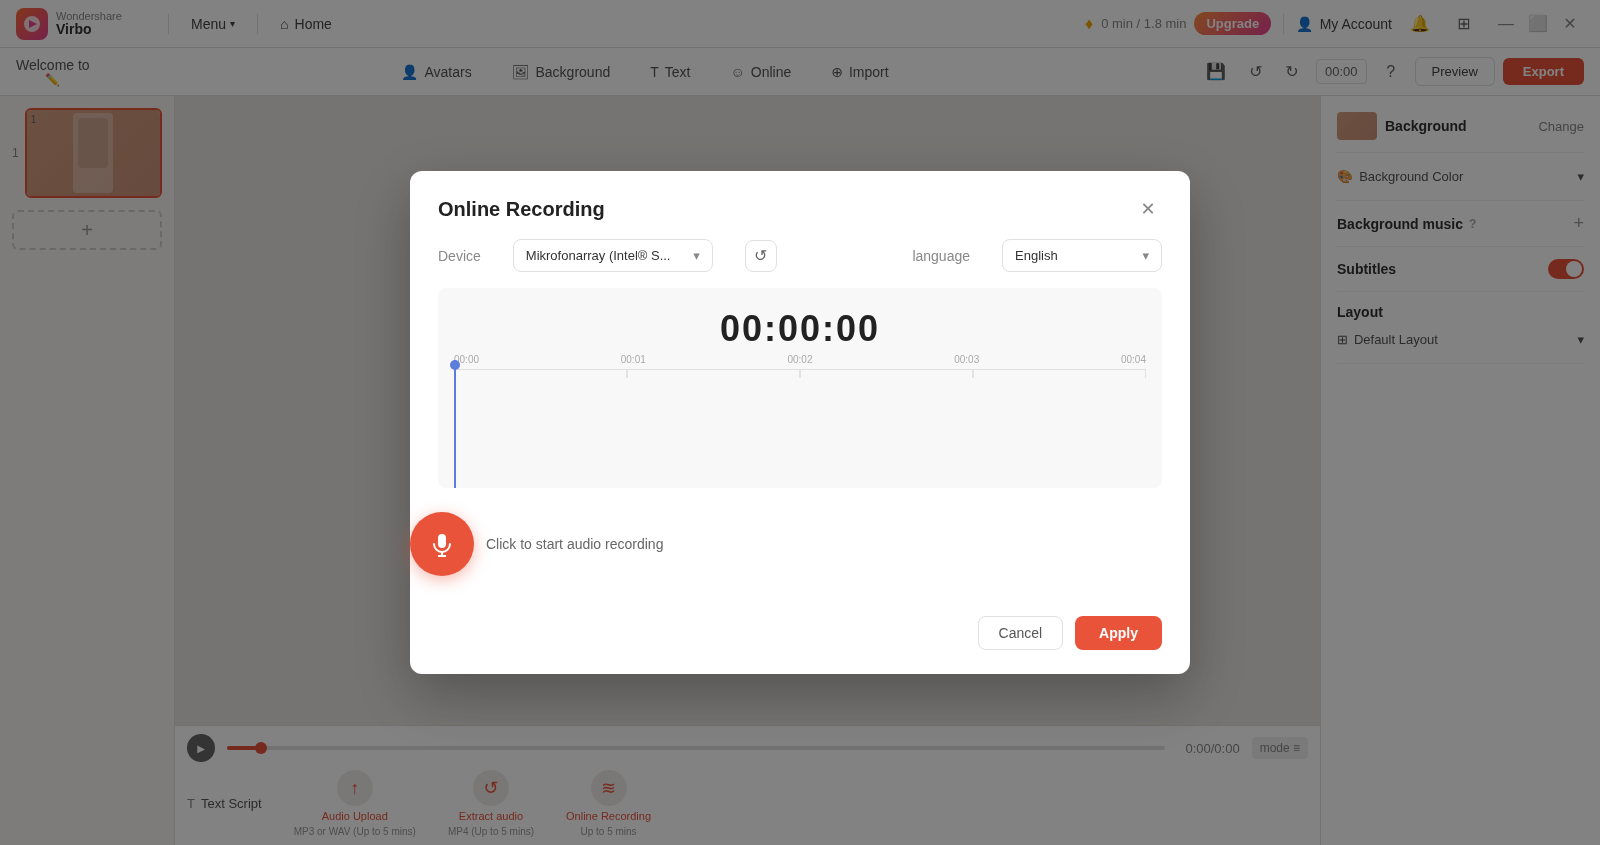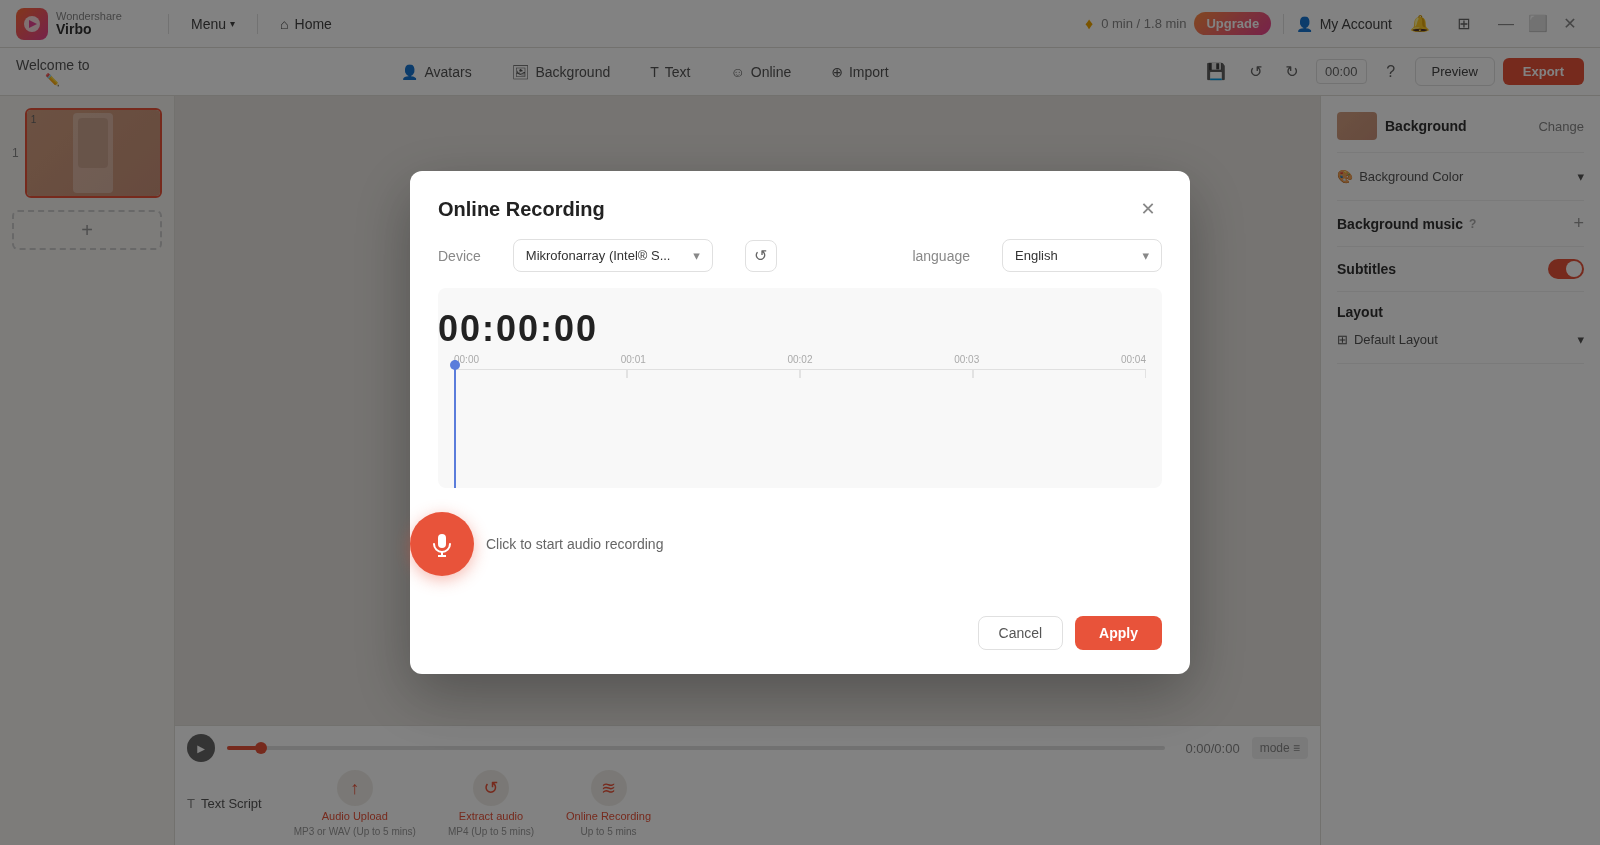--- a/index.html
+++ b/index.html
@@ -86,21 +86,21 @@
     .modal-close { width: 28px; height: 28px; display: flex; align-items: center; justify-content: center; border-radius: 50%; cursor: pointer; color: #888; font-size: 18px; }
     .modal-body { padding: 0 28px; flex: 1; }
     .device-row { display: flex; align-items: center; gap: 32px; margin-bottom: 16px; }
     .device-label { font-size: 14px; color: #888; }
     .device-select { display: flex; align-items: center; gap: 8px; border: 1px solid #e0e0e0; border-radius: 8px; padding: 8px 12px; font-size: 13px; color: #333; cursor: pointer; min-width: 200px; }
     .device-select-arrow { margin-left: auto; color: #888; }
     .refresh-btn { width: 32px; height: 32px; border-radius: 8px; border: 1px solid #e0e0e0; display: flex; align-items: center; justify-content: center; cursor: pointer; color: #666; }
     .lang-label { font-size: 14px; color: #888; margin-left: auto; }
     .lang-select { display: flex; align-items: center; gap: 8px; border: 1px solid #e0e0e0; border-radius: 8px; padding: 8px 12px; font-size: 13px; color: #333; cursor: pointer; min-width: 160px; }
     .waveform-area { background: #f8f8f8; border-radius: 8px; height: 200px; position: relative; overflow: hidden; }
-    .timer-display { font-size: 36px; font-weight: 700; color: #222; padding-top: 20px; letter-spacing: 2px; }
+    .timer-display { text-align: center; font-size: 36px; font-weight: 700; color: #222; padding-top: 20px; letter-spacing: 2px; }
     .record-section { display: flex; align-items: center; gap: 12px; padding: 24px 0; }
     .record-btn { width: 64px; height: 64px; background: #e8533a; border-radius: 50%; display: flex; align-items: center; justify-content: center; cursor: pointer; box-shadow: 0 4px 16px rgba(232,83,58,0.4); }
     .record-hint { font-size: 14px; color: #666; }
     .modal-footer { padding: 16px 28px 24px; display: flex; justify-content: flex-end; gap: 12px; }
     .cancel-btn { padding: 8px 20px; border: 1px solid #e0e0e0; border-radius: 8px; font-size: 14px; color: #555; background: white; cursor: pointer; }
     .apply-btn { padding: 8px 24px; background: #e8533a; color: white; border-radius: 8px; font-size: 14px; font-weight: 600; cursor: pointer; border: none; }
 
     
     .bg-dimmed { filter: brightness(0.85); }
   </style>

